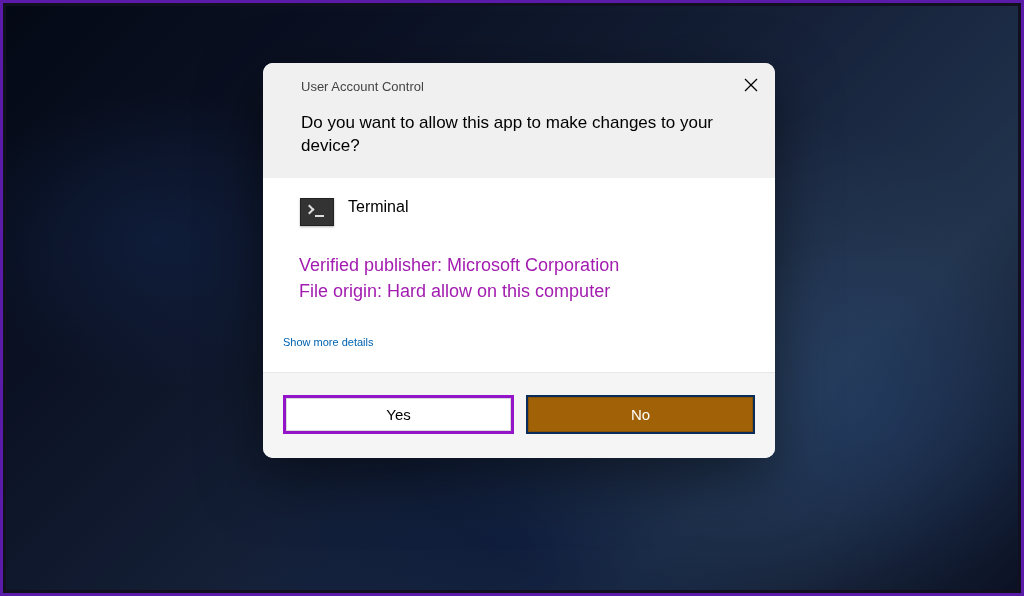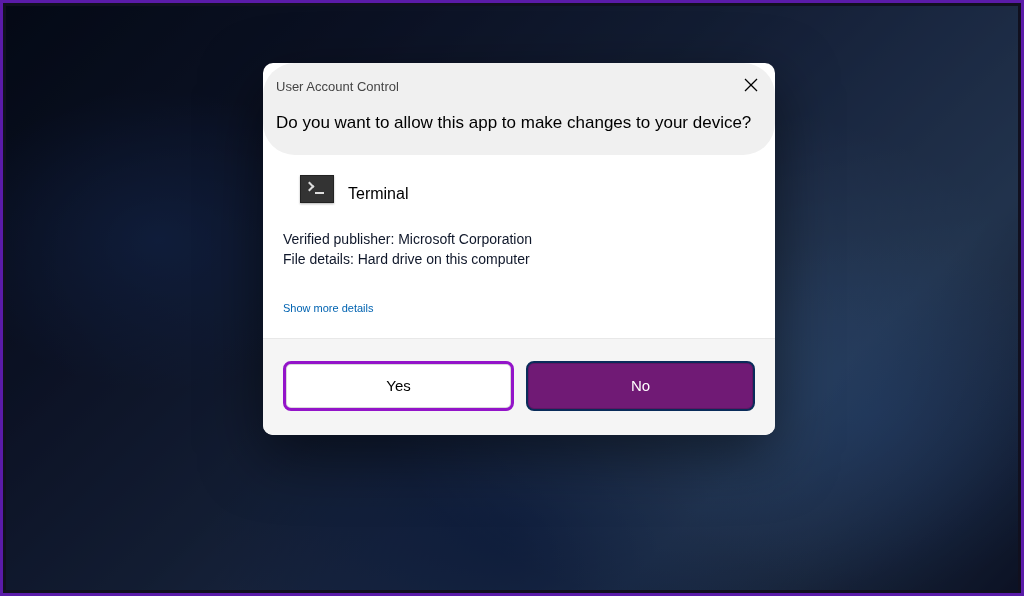--- a/index.html
+++ b/index.html
@@ -37,23 +37,22 @@
       left: 260px;
       top: 60px;
       width: 512px;
       background: #ffffff;
       border-radius: 10px;
       box-shadow: 0 20px 60px rgba(0,0,0,0.5);
       overflow: hidden;
     }
     .dialog-header {
       background: #f0f0f0;
-      padding: 16px 20px 20px 13px;
+      padding: 16px 20px 20px 38px;
       position: relative;
-      border-radius: 32px;
     }
     .dialog-title {
       font-size: 13px;
       color: #444;
       font-weight: 400;
       margin-bottom: 18px;
     }
     .dialog-prompt {
       font-size: 17px;
       color: #000;
@@ -74,21 +73,21 @@
     .close-button svg {
       width: 14px;
       height: 14px;
     }
     .dialog-body {
       background: #ffffff;
       padding: 20px 20px 22px 20px;
     }
     .app-row {
       display: flex;
-      align-items: flex-end;
+      align-items: flex-start;
       gap: 14px;
       margin-bottom: 26px;
       padding-left: 17px;
     }
     .terminal-icon {
       width: 34px;
       height: 28px;
       background: #333333;
       border: 1px solid #222;
       position: relative;
@@ -113,58 +112,59 @@
       width: 9px;
       height: 2px;
       background: #ddd;
     }
     .app-name {
       font-size: 16px;
       color: #000;
       font-weight: 400;
     }
     .details-block {
-      font-size: 14px;
-      color: #0f172a;
+      font-size: 18px;
+      color: #a21caf;
       line-height: 1.45;
       margin-bottom: 28px;
+      margin-left: 16px;
     }
     .show-more-link {
       color: #0063b1;
       font-size: 11px;
       cursor: pointer;
       display: inline-block;
     }
     .dialog-footer {
       background: #f5f5f5;
       padding: 22px 20px 24px 20px;
       display: flex;
       gap: 12px;
       border-top: 1px solid #e8e8e8;
     }
     .btn {
       flex: 1;
-      height: 50px;
-      border-radius: 8px;
+      height: 39px;
+      border-radius: 0;
       font-size: 15px;
       font-family: inherit;
       cursor: pointer;
       border: none;
       display: flex;
       align-items: center;
       justify-content: center;
     }
     .btn-yes {
       background: #ffffff;
       color: #000;
       border: 3px solid #9314c9;
       box-shadow: inset 0 0 0 1px rgba(0,0,0,0.15);
     }
     .btn-no {
-      background: #701a75;
+      background: #a16207;
       color: #ffffff;
       border: 2px solid #0a2c5a;
       box-shadow: inset 0 0 0 1px rgba(0,0,0,0.15);
     }
   </style>
 </head>
 <body>
 
 <div class="desktop-background"></div>
 <div class="dimmed-overlay"></div>
@@ -183,21 +183,21 @@
     <div class="dialog-prompt">Do you want to allow this app to make changes to your device?</div>
   </div>
 
   <div class="dialog-body">
     <div class="app-row">
       <div class="terminal-icon"></div>
       <div class="app-name">Terminal</div>
     </div>
     <div class="details-block">
       <div>Verified publisher: Microsoft Corporation</div>
-      <div>File details: Hard drive on this computer</div>
+      <div>File origin: Hard allow on this computer</div>
     </div>
     <span class="show-more-link">Show more details</span>
   </div>
 
   <div class="dialog-footer">
     <button class="btn btn-yes">Yes</button>
     <button class="btn btn-no">No</button>
   </div>
 </div>
 

